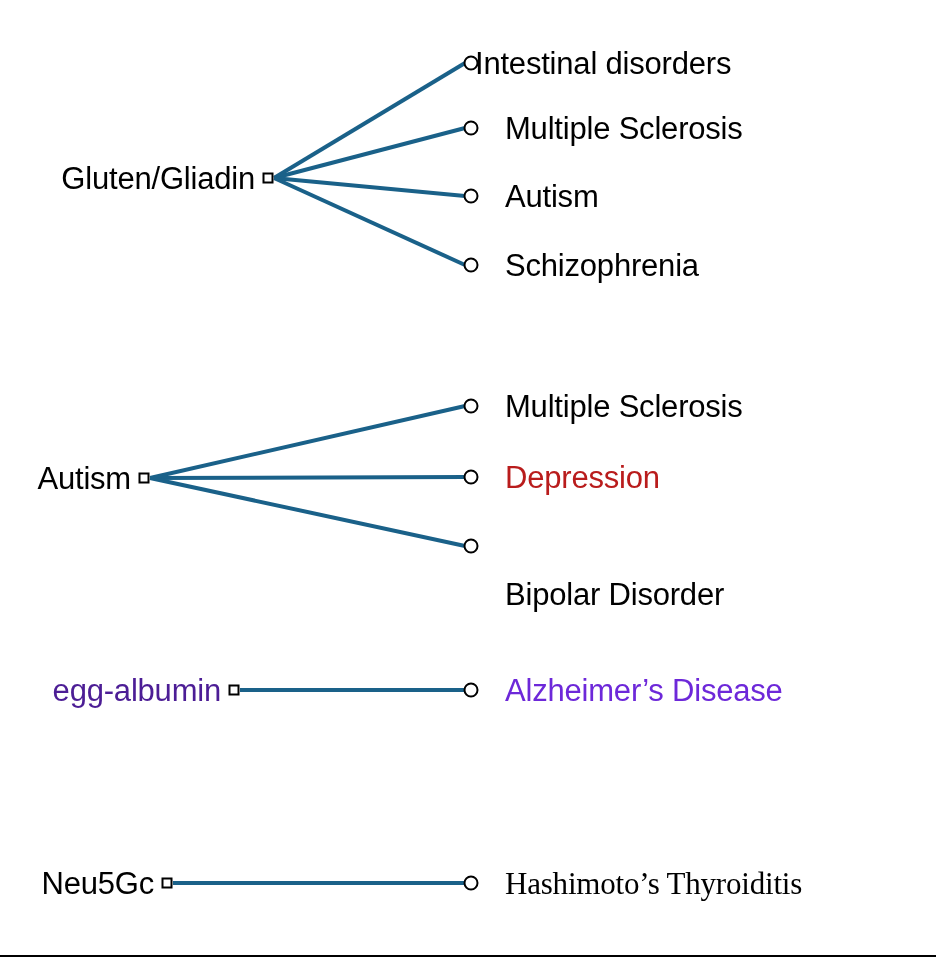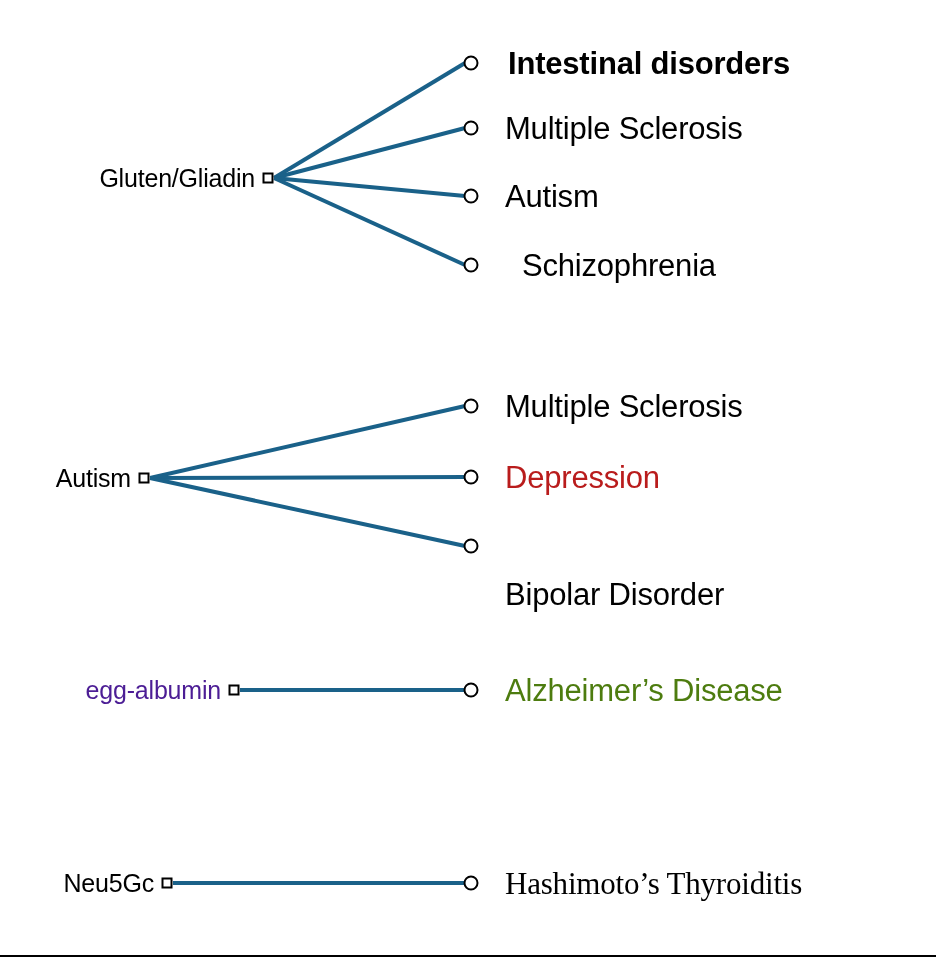--- a/index.html
+++ b/index.html
@@ -28,21 +28,21 @@
     pointer-events: none;
   }
   .node-label {
     position: absolute;
     font-family: "Liberation Sans", sans-serif;
     color: #000000;
     white-space: nowrap;
     line-height: 1;
   }
   .source-label {
-    font-size: 25px;
+    font-size: 31px;
     letter-spacing: -0.2px;
     transform: translateY(-50%);
     text-align: right;
   }
   .target-label {
     font-size: 31px;
     letter-spacing: -0.2px;
     transform: translateY(-50%);
     text-align: left;
   }
@@ -108,25 +108,25 @@
       <div class="marker marker-circle" style="left: 471px; top: 690px; border-color: rgb(0, 0, 0); background: rgb(255, 255, 255);"></div>
       <div class="marker marker-circle" style="left: 471px; top: 883px; border-color: rgb(0, 0, 0); background: rgb(255, 255, 255);"></div>
     </div>
   <div id="source-labels">
       <div class="node-label source-label" style="right: 681px; top: 178px; color: rgb(0, 0, 0);">Gluten/Gliadin</div>
       <div class="node-label source-label" style="right: 805px; top: 478px; color: rgb(0, 0, 0);">Autism</div>
       <div class="node-label source-label" style="right: 715px; top: 690px; color: #4c1d95;">egg-albumin</div>
       <div class="node-label source-label" style="right: 782px; top: 883px; color: rgb(0, 0, 0); text-align: right;">Neu5Gc</div>
     </div>
   <div id="target-labels">
-      <div class="node-label target-label" style="left: 508px; top: 63px; color: rgb(0, 0, 0); font-weight: bold;">Intestinal disorders</div>
+      <div class="node-label target-label" style="left: 475px; top: 63px; color: rgb(0, 0, 0);">Intestinal disorders</div>
       <div class="node-label target-label" style="left: 505px; top: 128px; color: rgb(0, 0, 0);">Multiple Sclerosis</div>
       <div class="node-label target-label" style="left: 505px; top: 196px; color: rgb(0, 0, 0);">Autism</div>
-      <div class="node-label target-label" style="left: 522px; top: 265px; color: rgb(0, 0, 0);">Schizophrenia</div>
+      <div class="node-label target-label" style="left: 505px; top: 265px; color: rgb(0, 0, 0);">Schizophrenia</div>
       <div class="node-label target-label" style="left: 505px; top: 406px; color: rgb(0, 0, 0);">Multiple Sclerosis</div>
       <div class="node-label target-label" style="left: 505px; top: 477px; color: #b91c1c;">Depression</div>
       <div class="node-label target-label" style="left: 505px; top: 546px; color: rgb(0, 0, 0); margin-top: 48px;">Bipolar Disorder</div>
-      <div class="node-label target-label" style="left: 505px; top: 690px; color: #4d7c0f;">Alzheimer’s Disease</div>
+      <div class="node-label target-label" style="left: 505px; top: 690px; color: #6d28d9;">Alzheimer’s Disease</div>
       <div class="node-label target-label" style="left: 505px; top: 883px; color: rgb(0, 0, 0); font-family: Liberation Serif, serif;">Hashimoto’s Thyroiditis</div>
     </div>
 
   <div class="bottom-rule" id="bottom-rule" style="top: 955px;"></div>
 </div>
 
 </body></html>

